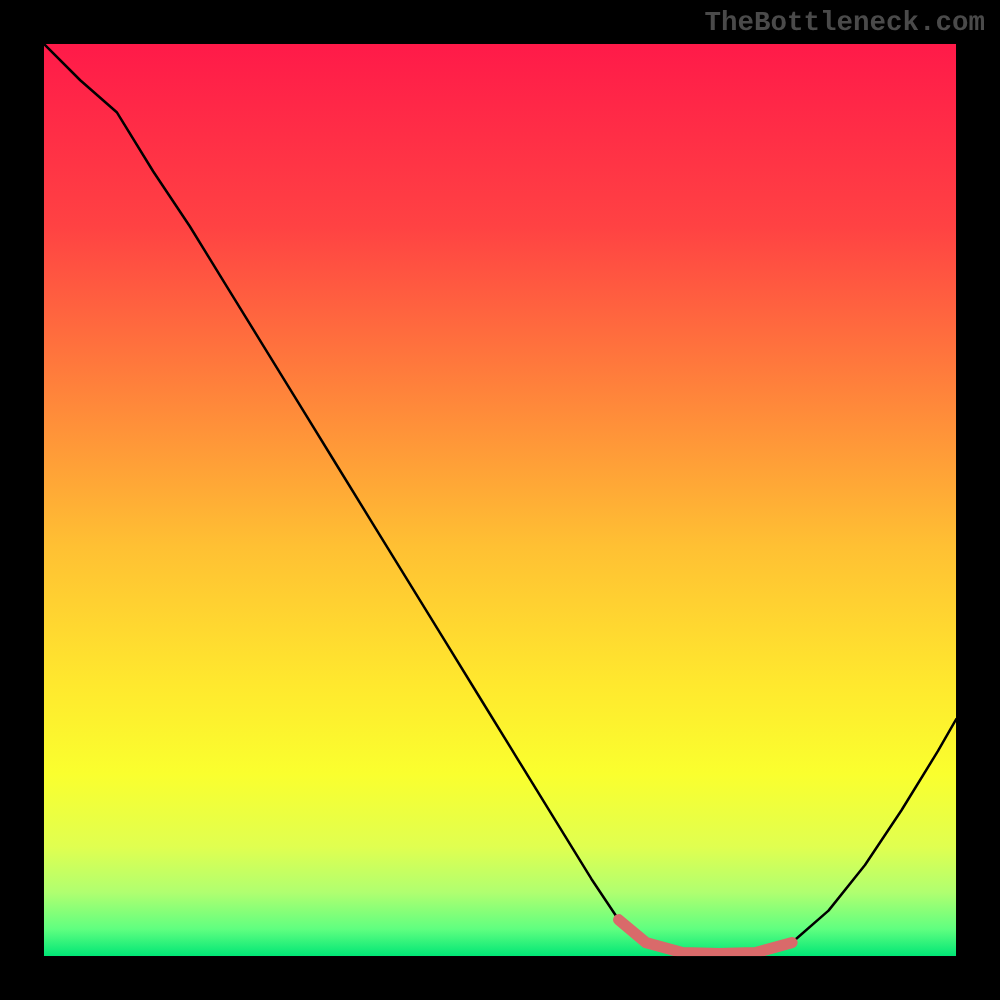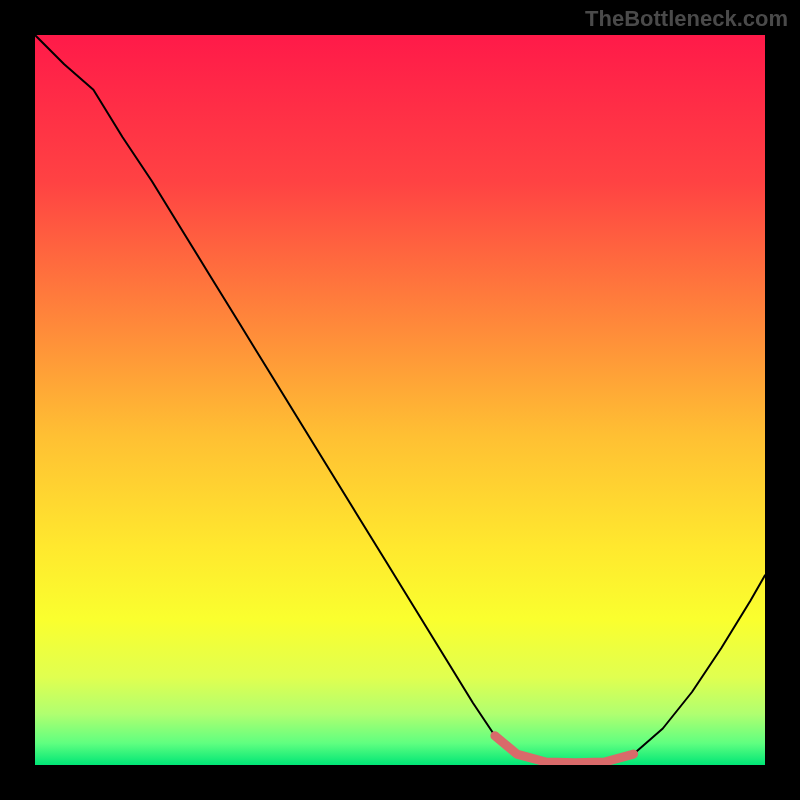--- a/index.html
+++ b/index.html
@@ -7,21 +7,21 @@
   .container {
     width: 800px;
     height: 800px;
     background: #000;
     position: relative;
   }
   .watermark {
     position: absolute;
     top: 6px;
     right: 12px;
-    font-family: Liberation Sans, sans-serif;
+    font-family: Liberation Mono, monospace;
     font-size: 22px;
     font-weight: bold;
     color: #4a4a4a;
     z-index: 10;
   }
   .plot-area {
     position: absolute;
     left: 35px;
     top: 35px;
     width: 730px;

